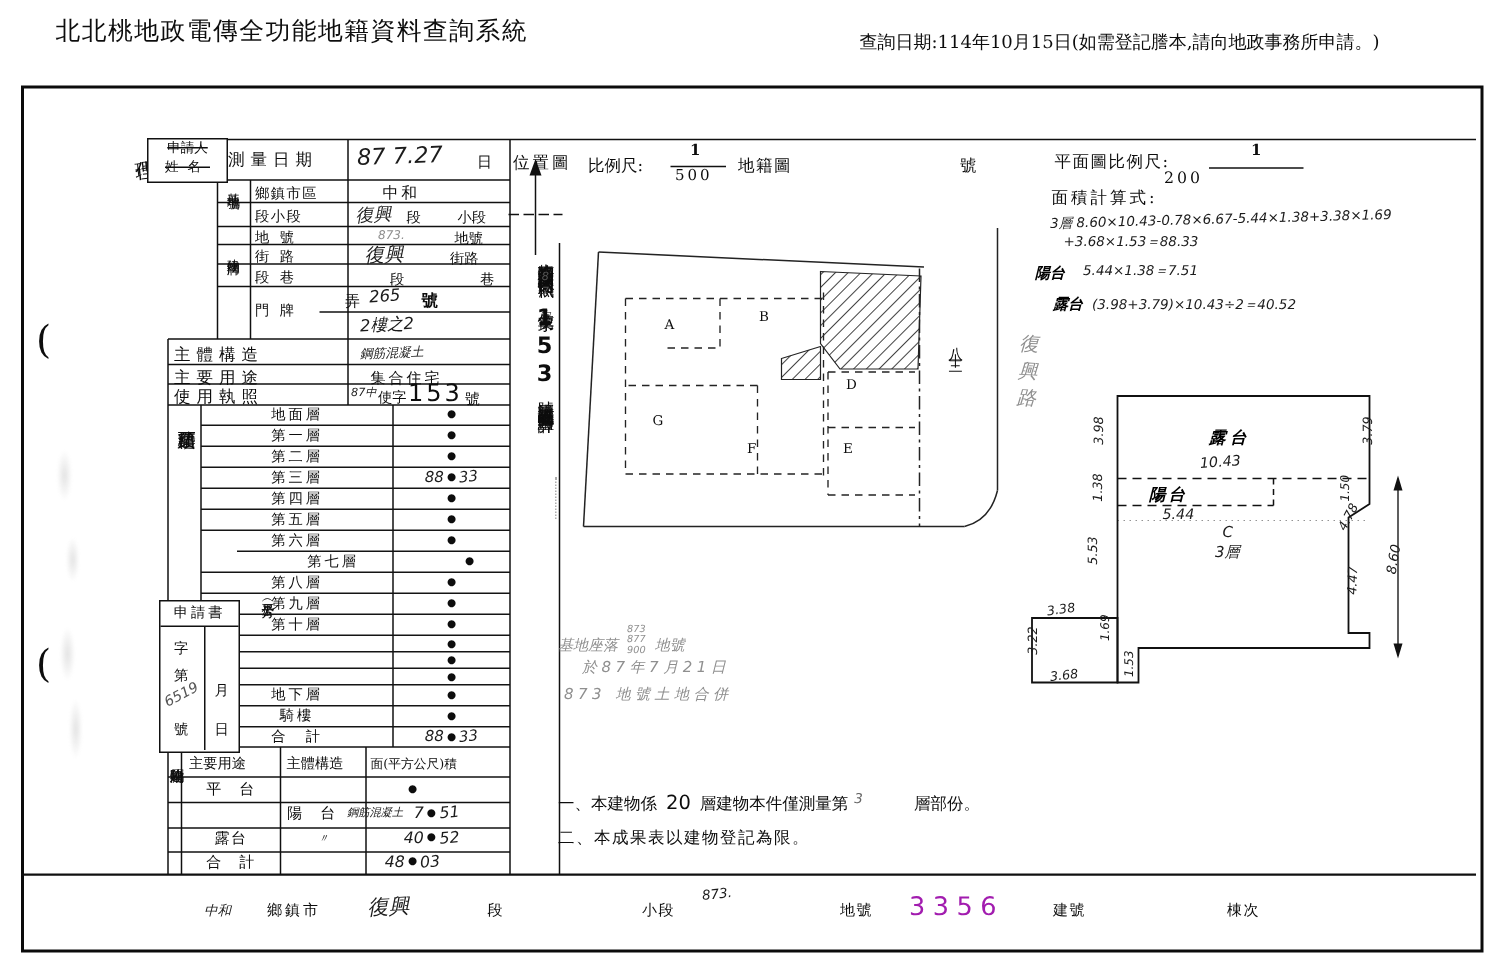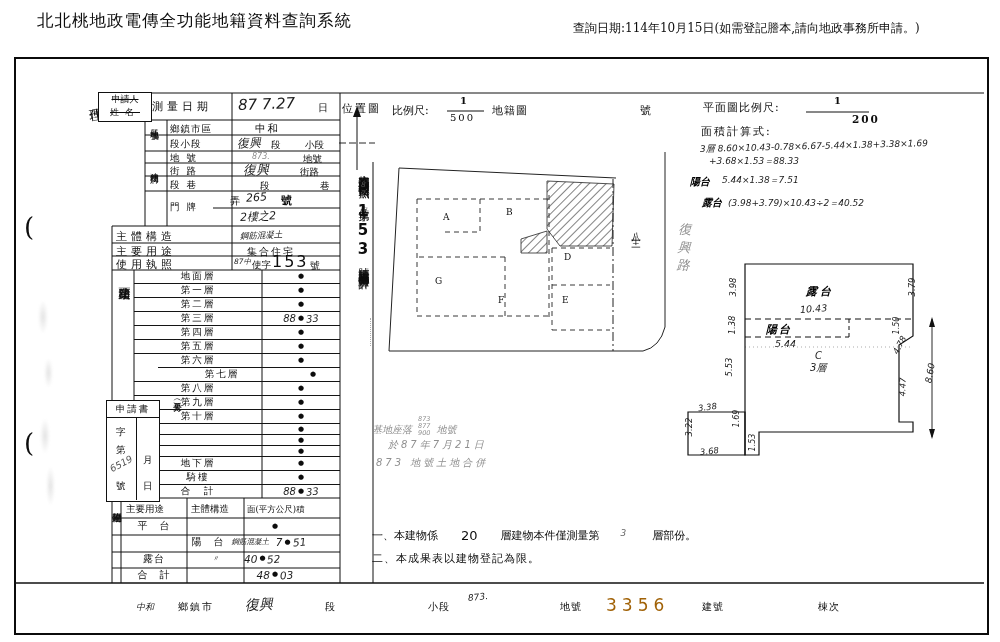--- a/index.html
+++ b/index.html
@@ -358,21 +358,21 @@
         <div style="flex:1;display:flex;align-items:center;justify-content:center;gap:2px;">
           <span class="hand" style="font-size:10.5px;">7</span>
           <span class="dot">●</span>
           <span class="hand" style="font-size:10.5px;transform:rotate(-5deg);">51</span>
         </div>
       </div>
 
       <div style="flex:1;display:flex;align-items:center;">
         <div style="width:66px;text-align:center;font-size:10px;letter-spacing:1px;">露台</div>
         <div class="hand" style="width:57px;text-align:center;font-size:7.5px;">〃</div>
-        <div style="flex:1;display:flex;align-items:center;justify-content:flex-start;gap:2px;">
+        <div style="flex:1;display:flex;align-items:center;justify-content:flex-end;gap:2px;">
           <span class="hand" style="font-size:10.5px;">40</span>
           <span class="dot">●</span>
           <span class="hand" style="font-size:10.5px;transform:rotate(-5deg);">52</span>
         </div>
       </div>
 
       <div style="flex:1;display:flex;align-items:center;">
         <div style="width:66px;text-align:center;font-size:10px;letter-spacing:1px;">合　計</div>
         <div class="hand" style="width:57px;text-align:center;font-size:7.5px;"></div>
         <div style="flex:1;display:flex;align-items:center;justify-content:center;gap:2px;">
@@ -415,21 +415,21 @@
   <div class="p print" style="left:564px;top:252px;font-size:9px;">D</div>
   <div class="p print" style="left:562px;top:295px;font-size:9px;">E</div>
   <div class="p print" style="left:498px;top:295px;font-size:9px;">F</div>
   <div class="p print" style="left:435px;top:276px;font-size:9px;">G</div>
   <div class="p print vtx" style="left:629px;top:224px;height:44px;font-size:9.5px;letter-spacing:4px;">八十三</div>
   <div class="p pencil vtx" style="left:674px;top:212px;height:95px;font-size:13px;letter-spacing:18px;transform:rotate(3deg);">復興路</div>
   <div class="p" style="left:370px;top:318px;height:28px;border-left:1px dotted #8a8a8a;opacity:.7;"></div>
 
   <div class="p print" style="left:703px;top:100px;font-size:11px;letter-spacing:1px;">平面圖比例尺:</div>
   <div class="p print" style="left:834px;top:95px;font-size:10px;font-weight:bold;">1</div>
-  <div class="p print" style="left:852px;top:113px;font-size:10.5px;font-weight:bold;letter-spacing:2px;">200</div>
+  <div class="p print" style="left:776px;top:113px;font-size:10.5px;font-weight:normal;letter-spacing:2px;">200</div>
   <div class="p print" style="left:701px;top:124px;font-size:11px;letter-spacing:2px;">面積計算式:</div>
   <div class="p hand" style="left:700px;top:140px;font-size:9px;transform:rotate(-1.5deg);">3層 8.60×10.43-0.78×6.67-5.44×1.38+3.38×1.69</div>
   <div class="p hand" style="left:709px;top:155px;font-size:9px;">+3.68×1.53＝88.33</div>
   <div class="p hand" style="left:690px;top:175px;font-size:10px;font-weight:bold;color:#000;">陽台</div>
   <div class="p hand" style="left:722px;top:174px;font-size:9px;">5.44×1.38＝7.51</div>
   <div class="p hand" style="left:702px;top:196px;font-size:10px;font-weight:bold;color:#000;">露台</div>
   <div class="p hand" style="left:728px;top:197px;font-size:9px;">(3.98+3.79)×10.43÷2＝40.52</div>
 
   <div class="p hand" style="left:806px;top:284px;font-size:11px;font-weight:bold;color:#000;letter-spacing:3px;">露台</div>
   <div class="p hand" style="left:800px;top:303px;font-size:9.5px;transform:rotate(-4deg);">10.43</div>
@@ -456,33 +456,33 @@
     <span style="display:inline-flex;flex-direction:column;font-size:6.5px;line-height:7px;">
       <span>873</span>
       <span>877</span>
       <span>900</span>
     </span>
     <span>地號</span>
   </div>
   <div class="p pencil" style="left:388px;top:438px;font-size:10px;letter-spacing:3px;">於87年7月21日</div>
   <div class="p pencil" style="left:376px;top:456px;font-size:10px;letter-spacing:3px;">873 地號土地合併</div>
 
-  <div class="p print" style="left:372px;top:528px;font-size:11px;display:flex;align-items:flex-start;gap:17px;">
+  <div class="p print" style="left:372px;top:528px;font-size:11px;display:flex;align-items:flex-start;">
     <span>一、本建物係</span>
     <span style="font-size:13px;font-family:'DejaVu Sans',sans-serif;margin:0 6px;">20</span>
     <span>層建物本件僅測量第</span>
     <span class="hand" style="font-size:9px;margin:0 4px;color:#666;">3</span>
-    <span style="margin-left:5px;">層部份。</span>
+    <span style="margin-left:30px;">層部份。</span>
   </div>
   <div class="p print" style="left:372px;top:551px;font-size:11px;letter-spacing:1px;">二、本成果表以建物登記為限。</div>
 
   <div class="p hand" style="left:136px;top:601px;font-size:9px;">中和</div>
   <div class="p print" style="left:178px;top:600px;font-size:10px;letter-spacing:2px;">鄉鎮市</div>
   <div class="p hand" style="left:245px;top:596px;font-size:14px;transform:rotate(-3deg);">復興</div>
   <div class="p print" style="left:325px;top:600px;font-size:10px;">段</div>
   <div class="p print" style="left:428px;top:600px;font-size:10px;letter-spacing:1px;">小段</div>
   <div class="p hand" style="left:468px;top:592px;font-size:9px;transform:rotate(-6deg);">873.</div>
   <div class="p print" style="left:560px;top:600px;font-size:10px;letter-spacing:1px;">地號</div>
-  <div class="p" style="left:606px;top:595px;font-size:17px;font-family:'DejaVu Sans',sans-serif;letter-spacing:5px;color:#a16207;">3356</div>
+  <div class="p" style="left:606px;top:595px;font-size:17px;font-family:'DejaVu Sans',sans-serif;letter-spacing:5px;color:#a21caf;">3356</div>
   <div class="p print" style="left:702px;top:600px;font-size:10px;letter-spacing:1px;">建號</div>
   <div class="p print" style="left:818px;top:600px;font-size:10px;letter-spacing:1px;">棟次</div>
 
 </div>
 
 </body></html>

